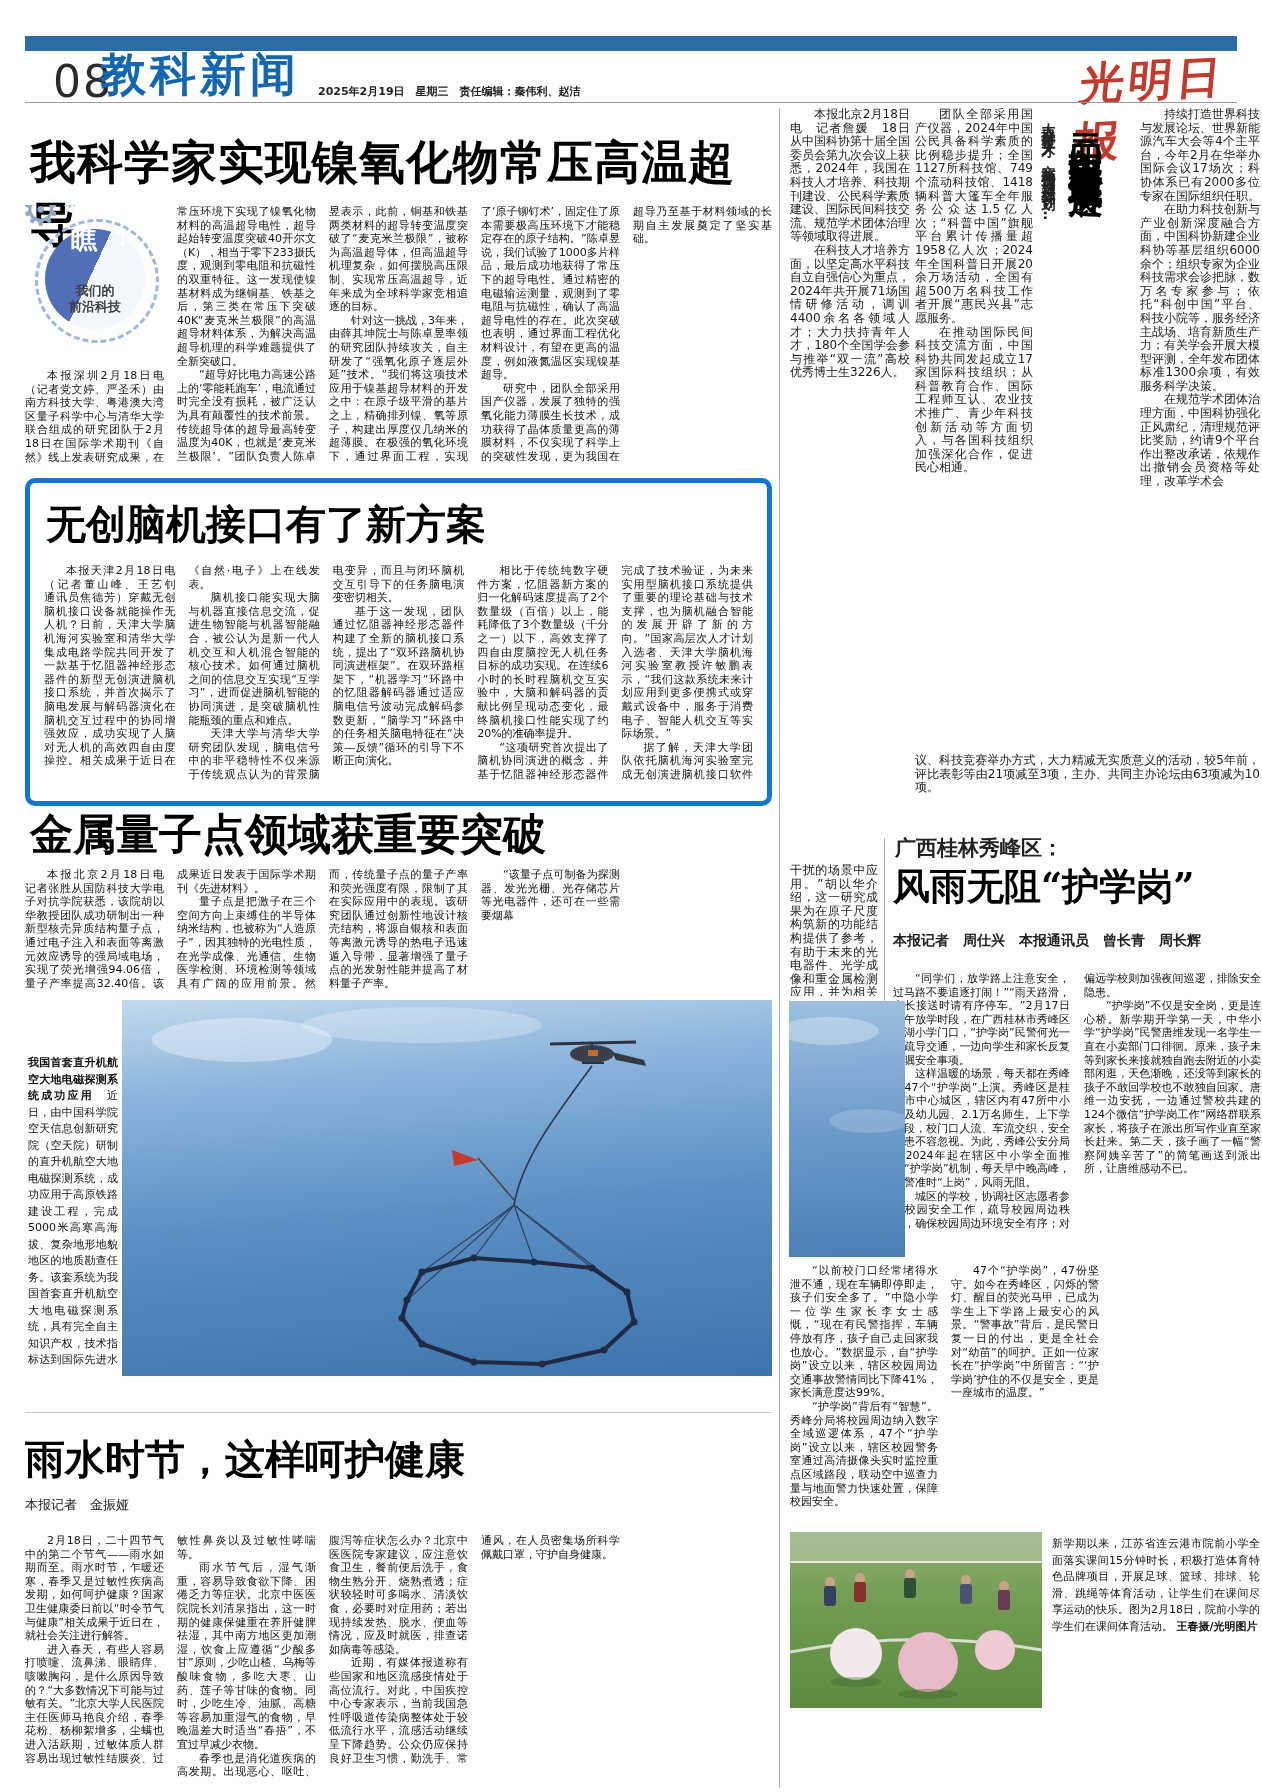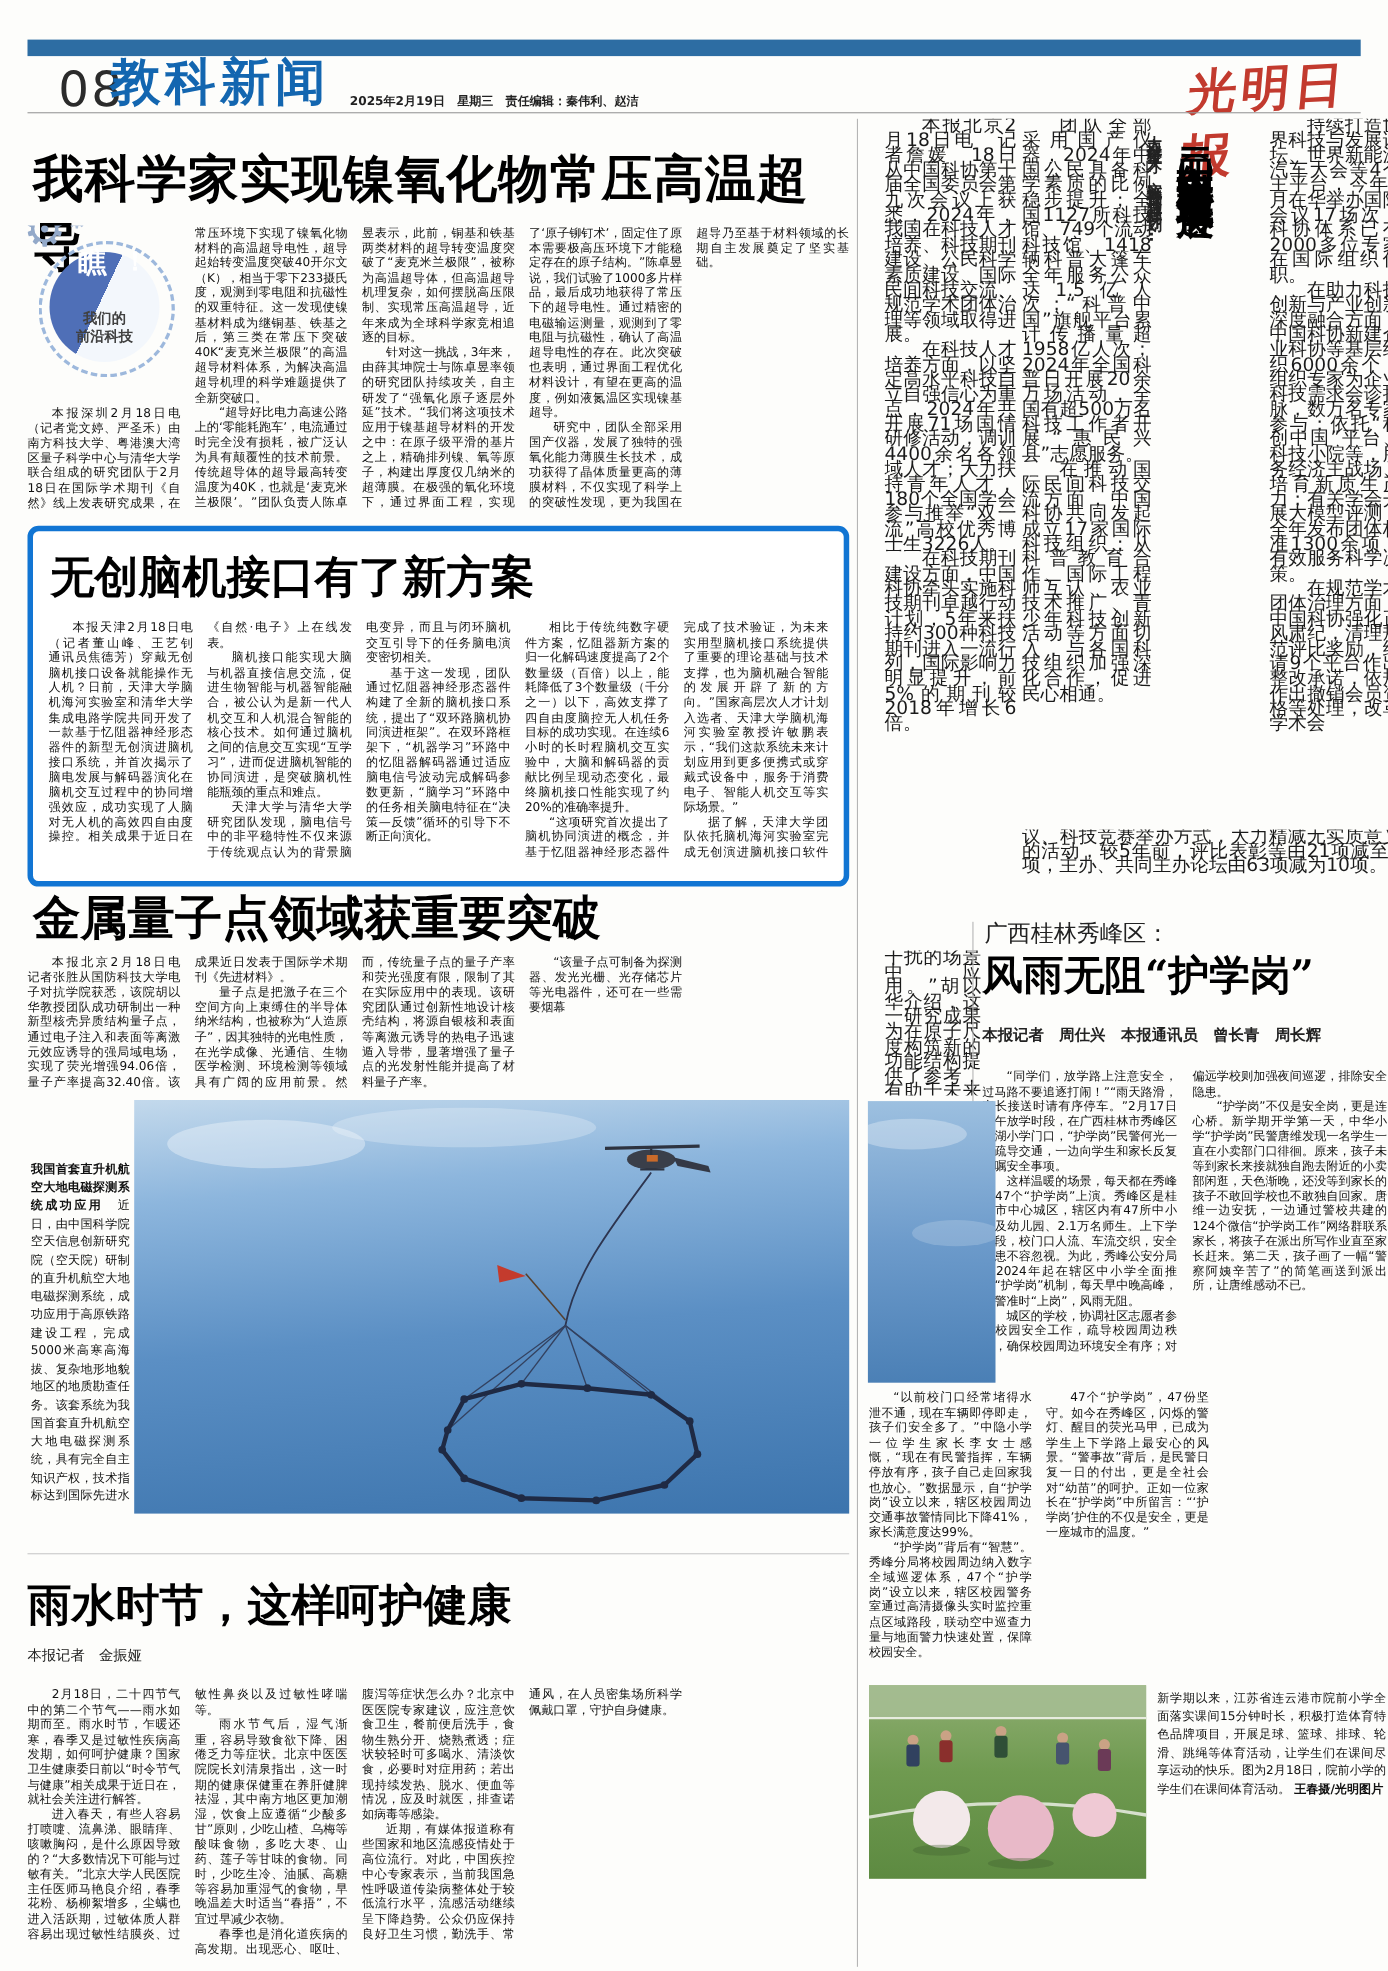--- a/index.html
+++ b/index.html
@@ -46,21 +46,21 @@
      background:linear-gradient(178deg,#9dc0e0 0%,#6d9bcb 50%,#4a7fb5 100%);}
   #kidsphoto{left:790px;top:1532px;width:252px;height:176px;
      background:linear-gradient(180deg,#8fae72 0%,#6f9a50 45%,#5d8a41 100%);}
   
   .caption{font-size:11px;line-height:16.5px;text-align:justify;color:#111;}
   .caption b{font-weight:bold;}
   
   .vert{writing-mode:vertical-rl;}
   #cast-kicker{left:1040px;top:112px;height:480px;font-size:14px;font-weight:bold;color:#222;letter-spacing:3px;}
   #cast-headline{left:1063px;top:110px;height:640px;font-size:34px;font-weight:bold;letter-spacing:3px;color:#000;}
-  .colblock{font-size:17px;line-height:13.6px;text-align:justify;overflow:hidden;margin-left:14px;}
+  .colblock{font-size:12px;line-height:13.6px;text-align:justify;overflow:hidden;}
 </style>
 </head>
 <body>
 
 <div id="page">
 
   <div class="abs" id="topbar"></div>
   <div class="abs" id="pagenum">08</div>
   <div class="abs" id="secname">教科新闻</div>
   <div class="abs" id="dateline">2025年2月19日　星期三　责任编辑：秦伟利、赵洁</div>
@@ -157,39 +157,38 @@
         <circle cx="300" cy="344" r="3.5"></circle>
           <circle cx="280" cy="318" r="3.5"></circle>
           <circle cx="285" cy="300" r="3.5"></circle>
       </g>
     </svg>
   </div>
 
   <div class="abs colblock" style="left:790px;top:108px;width:120px;height:642px;">
       <p class="para">本报北京2月18日电　记者詹媛　18日从中国科协第十届全国委员会第九次会议上获悉，2024年，我国在科技人才培养、科技期刊建设、公民科学素质建设、国际民间科技交流、规范学术团体治理等领域取得进展。</p>
       <p class="para">在科技人才培养方面，以坚定高水平科技自立自强信心为重点，2024年共开展71场国情研修活动，调训4400余名各领域人才；大力扶持青年人才，180个全国学会参与推举“双一流”高校优秀博士生3226人。</p>
-      <p class="para">在科技期刊建设方面，中国科协牵头实施科技期刊卓越行动计划，5年来扶持约300种科技期刊进入一流行列，国际影响力明显提升，前5%的期刊较2018年增长6倍。</p>
     </div>
   <div class="abs colblock" style="left:915px;top:108px;width:118px;height:642px;">
       <p class="para">团队全部采用国产仪器，2024年中国公民具备科学素质的比例稳步提升；全国1127所科技馆、749个流动科技馆、1418辆科普大篷车全年服务公众达1.5亿人次；“科普中国”旗舰平台累计传播量超1958亿人次；2024年全国科普日开展20余万场活动，全国有超500万名科技工作者开展“惠民兴县”志愿服务。</p>
       <p class="para">在推动国际民间科技交流方面，中国科协共同发起成立17家国际科技组织；从科普教育合作、国际工程师互认、农业技术推广、青少年科技创新活动等方面切入，与各国科技组织加强深化合作，促进民心相通。</p>
     </div>
   <div class="abs vert" id="cast-kicker">大力扶持青年人才、实施科技期刊卓越行动计划……</div>
   <div class="abs vert serif" id="cast-headline">二〇二四年中国科协在多领域取得进展</div>
   <div class="abs colblock" style="left:1140px;top:108px;width:120px;height:642px;">
       <p class="para">持续打造世界科技与发展论坛、世界新能源汽车大会等4个主平台，今年2月在华举办国际会议17场次；科协体系已有2000多位专家在国际组织任职。</p>
       <p class="para">在助力科技创新与产业创新深度融合方面，中国科协新建企业科协等基层组织6000余个；组织专家为企业科技需求会诊把脉，数万名专家参与；依托“科创中国”平台、科技小院等，服务经济主战场、培育新质生产力；有关学会开展大模型评测，全年发布团体标准1300余项，有效服务科学决策。</p>
       <p class="para">在规范学术团体治理方面，中国科协强化正风肃纪，清理规范评比奖励，约请9个平台作出整改承诺，依规作出撤销会员资格等处理，改革学术会</p>
     </div>
   <div class="abs colblock" style="left:915px;top:754px;width:345px;height:46px;text-indent:0;">议、科技竞赛举办方式，大力精减无实质意义的活动，较5年前，评比表彰等由21项减至3项，主办、共同主办论坛由63项减为10项。</div>
 
   <div class="abs colblock" style="left:790px;top:864px;width:88px;height:132px;">干扰的场景中应用。”胡以华介绍，这一研究成果为在原子尺度构筑新的功能结构提供了参考，有助于未来的光电器件、光学成像和重金属检测应用，并为相关领域的技术进步和产业升级提供有力支持。</div>
   <div class="abs vrule" style="left:884px;top:838px;height:418px;"></div>
 
-  <div class="abs serif" style="left:895px;top:834px;font-size:21px;font-weight:normal;color:#222;text-align:center;">广西桂林秀峰区：</div>
+  <div class="abs serif" style="left:895px;top:834px;font-size:21px;font-weight:bold;color:#222;text-align:center;">广西桂林秀峰区：</div>
   <div class="abs serif headline" style="left:893px;top:862px;width:368px;font-size:37px;">风雨无阻“护学岗”</div>
   <div class="abs serif" style="left:893px;top:932px;width:368px;font-size:14px;font-weight:bold;color:#222;">本报记者　周仕兴　本报通讯员　曾长青　周长辉</div>
   <div class="abs body-text cols-2" style="left:893px;top:972px;width:368px;height:284px;">
       <p class="para">“同学们，放学路上注意安全，过马路不要追逐打闹！”“雨天路滑，家长接送时请有序停车。”2月17日下午放学时段，在广西桂林市秀峰区榕湖小学门口，“护学岗”民警何光一边疏导交通，一边向学生和家长反复叮嘱安全事项。</p>
       <p class="para">这样温暖的场景，每天都在秀峰区47个“护学岗”上演。秀峰区是桂林市中心城区，辖区内有47所中小学及幼儿园、2.1万名师生。上下学时段，校门口人流、车流交织，安全隐患不容忽视。为此，秀峰公安分局自2024年起在辖区中小学全面推行“护学岗”机制，每天早中晚高峰，民警准时“上岗”，风雨无阻。</p>
       <p class="para">城区的学校，协调社区志愿者参与校园安全工作，疏导校园周边秩序，确保校园周边环境安全有序；对偏远学校则加强夜间巡逻，排除安全隐患。</p>
       <p class="para">“护学岗”不仅是安全岗，更是连心桥。新学期开学第一天，中华小学“护学岗”民警唐维发现一名学生一直在小卖部门口徘徊。原来，孩子未等到家长来接就独自跑去附近的小卖部闲逛，天色渐晚，还没等到家长的孩子不敢回学校也不敢独自回家。唐维一边安抚，一边通过警校共建的124个微信“护学岗工作”网络群联系家长，将孩子在派出所写作业直至家长赶来。第二天，孩子画了一幅“警察阿姨辛苦了”的简笔画送到派出所，让唐维感动不已。</p>
     </div>
 
   <div class="abs photo" id="stripphoto">

